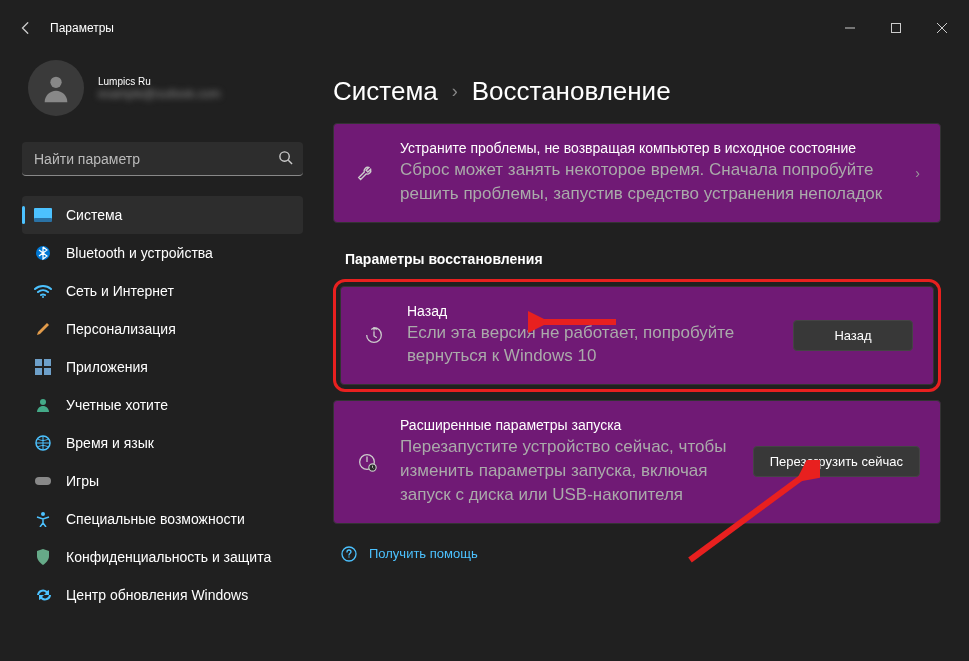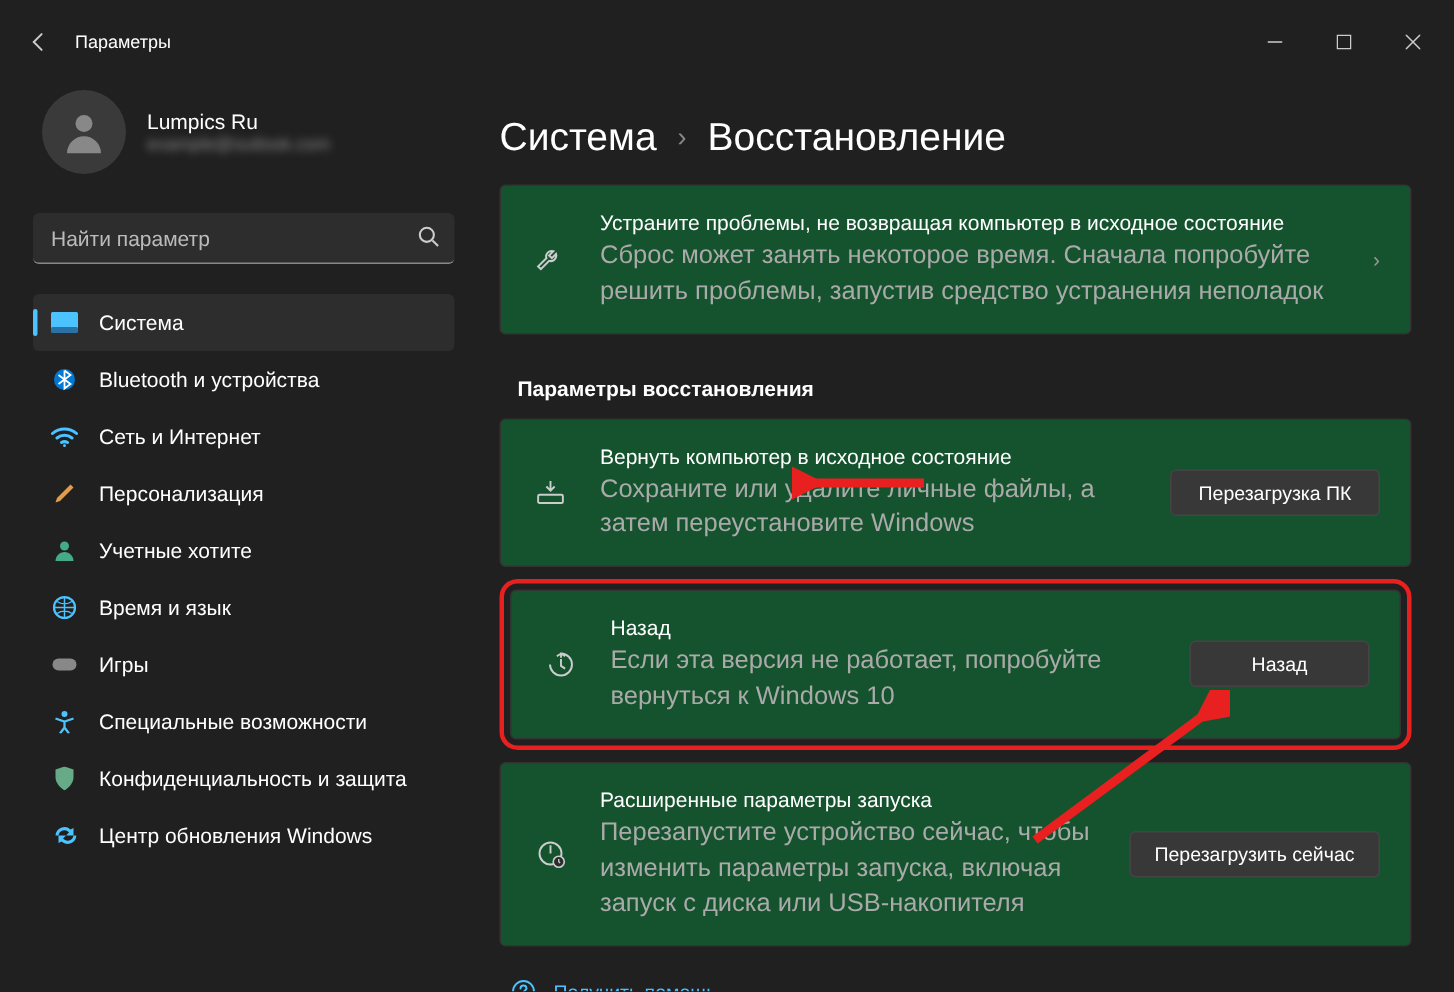--- a/index.html
+++ b/index.html
@@ -51,21 +51,21 @@
     margin-bottom: 26px;
     margin-left: 6px;
   }
   .avatar {
     width: 56px; height: 56px;
     border-radius: 50%;
     background: #3a3a3a;
     display: flex; align-items: center; justify-content: center;
   }
   .avatar svg { width: 34px; height: 34px; fill: #888; }
-  .profile-text .name { font-size: 14px; color: #fff; }
+  .profile-text .name { font-size: 10px; color: #fff; }
   .profile-text .email { font-size: 12px; color: #888; filter: blur(3px);}
   .search {
     position: relative;
     margin-bottom: 20px;
   }
   .search input {
     width: 100%;
     height: 34px;
     background: #2d2d2d;
     border: none;
@@ -120,21 +120,21 @@
     gap: 14px;
     margin-bottom: 16px;
     font-size: 26px;
   }
   .breadcrumb .root { color: #fff; font-weight: 400;}
   .breadcrumb .sep { color: #888; font-size: 18px; }
   .breadcrumb .current { font-weight: 400; }
   .intro { font-size: 13.5px; color: #ddd; line-height: 1.5; margin-bottom: 28px; }
 
   .card {
-    background: #14532d;
+    background: #701a75;
     border: 1px solid #333;
     border-radius: 4px;
     padding: 16px 20px;
     display: flex;
     align-items: center;
     gap: 20px;
     margin-bottom: 8px;
   }
   .card .card-icon {
     width: 26px;
@@ -283,20 +283,31 @@
       </li>
       <li>
         <span class="nav-icon ico-pers">
             <svg width="16" height="16" viewBox="0 0 16 16">
               <path d="M2 14l3-1 9-9-2-2-9 9z" fill="#e29b4a"></path>
             </svg>
           </span>
         <span>Персонализация</span>
       </li>
       <li>
+        <span class="nav-icon ico-apps">
+            <svg width="16" height="16" viewBox="0 0 16 16">
+              <rect x="0" y="0" width="7" height="7" fill="#6ea0c9"></rect>
+              <rect x="9" y="0" width="7" height="7" fill="#6ea0c9"></rect>
+              <rect x="0" y="9" width="7" height="7" fill="#6ea0c9"></rect>
+              <rect x="9" y="9" width="7" height="7" fill="#6ea0c9"></rect>
+            </svg>
+          </span>
+        <span>Приложения</span>
+      </li>
+      <li>
         <span class="nav-icon ico-acc">
             <svg width="16" height="16" viewBox="0 0 16 16">
               <circle cx="8" cy="5" r="3" fill="#4a8"></circle>
               <path d="M2 15c0-3.3 2.7-6 6-6s6 2.7 6 6" fill="#4a8"></path>
             </svg>
           </span>
         <span>Учетные хотите</span>
       </li>
       <li>
         <span class="nav-icon ico-time">
@@ -358,35 +369,20 @@
       </div>
       <div class="card-body">
         <div class="card-title">Устраните проблемы, не возвращая компьютер в исходное состояние</div>
         <div class="card-desc">Сброс может занять некоторое время. Сначала попробуйте решить проблемы, запустив средство устранения неполадок</div>
       </div>
       <div class="card-action chevron">›</div>
     </div>
 
     <h3 class="section-header">Параметры восстановления</h3>
 
-    <div class="card">
-      <div class="card-icon">
-        <svg width="22" height="22" viewBox="0 0 24 24" fill="none">
-            <rect x="3" y="14" width="18" height="6" rx="1" stroke="#ccc" stroke-width="1.4"></rect>
-            <path d="M12 4v7m-3-3l3 3 3-3" stroke="#ccc" stroke-width="1.4" fill="none"></path>
-          </svg>
-      </div>
-      <div class="card-body">
-        <div class="card-title">Вернуть компьютер в исходное состояние</div>
-        <div class="card-desc">Сохраните или удалите личные файлы, а затем переустановите Windows</div>
-      </div>
-      <div class="card-action">
-        <div class="action-btn">Перезагрузка ПК</div>
-      </div>
-    </div>
 
     <div class="highlight-box">
       <div class="card" style="margin-bottom:0;">
         <div class="card-icon">
           <svg width="22" height="22" viewBox="0 0 24 24" fill="none">
               <path d="M4 12a8 8 0 108-8v3m0-3l-3 2m3-2l3 2M12 8v5l3 2" stroke="#ccc" stroke-width="1.4"></path>
             </svg>
         </div>
         <div class="card-body">
           <div class="card-title">Назад</div>

